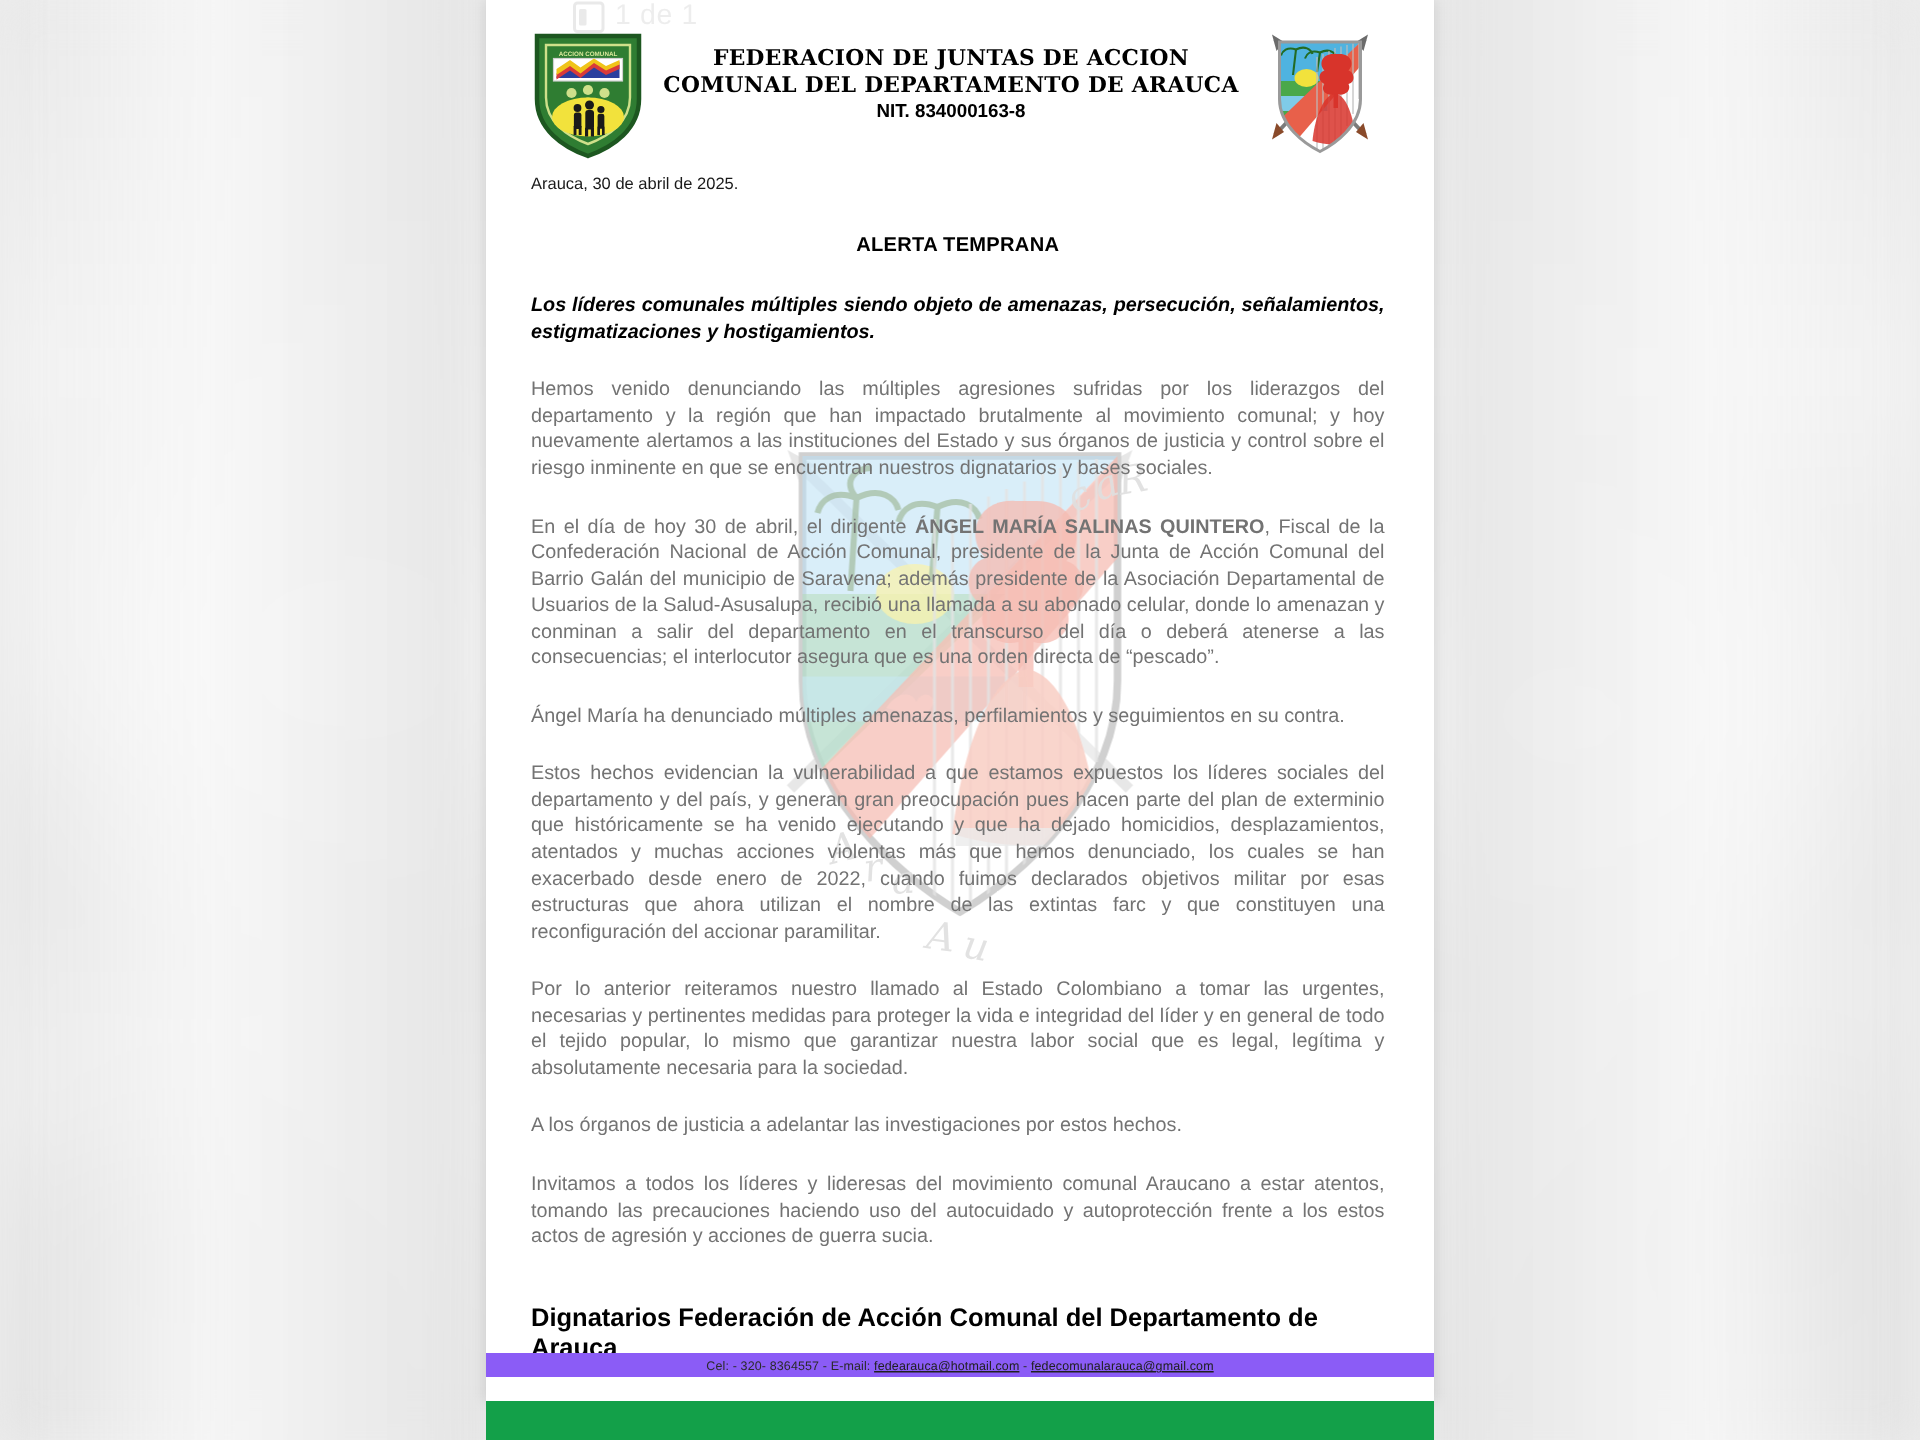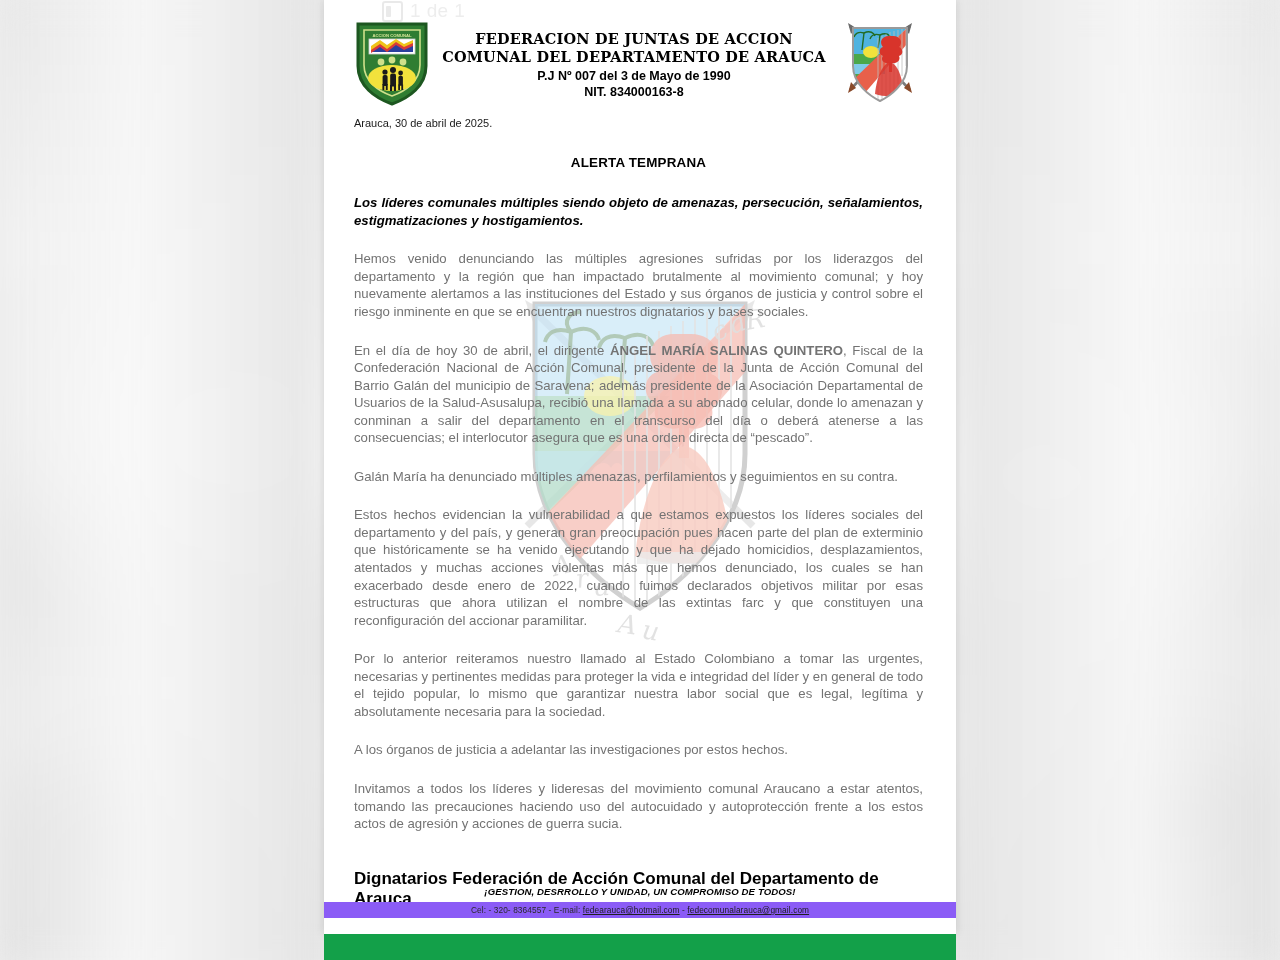--- a/index.html
+++ b/index.html
@@ -283,21 +283,20 @@
             <circle cx="46.6" cy="55" r="2.4"></circle>
               <rect x="44.4" y="57.8" width="4.5" height="10" rx="1.6"></rect>
             <rect x="44.2" y="66.5" width="1.8" height="5.5"></rect>
               <rect x="47.3" y="66.5" width="1.8" height="5.5"></rect>
           </g>
         </svg>
 
         <div id="letterhead-text">
           <div class="lh-line1">FEDERACION DE JUNTAS DE ACCION</div>
           <div class="lh-line2">COMUNAL DEL DEPARTAMENTO DE ARAUCA</div>
-          <div class="lh-line3">P.J Nº 007 del 3 de Mayo de 1990</div>
           <div class="lh-line4">NIT. 834000163-8</div>
         </div>
 
         <svg class="crest" width="84" height="92" viewBox="0 0 84 92" aria-hidden="true">
           <g stroke="#7b7b7b" stroke-width="2.6">
             <line x1="12" y1="8" x2="72" y2="72"></line>
               <line x1="72" y1="8" x2="12" y2="72"></line>
           </g>
           <polygon points="10,5 18,10 13,16" fill="#6b6b6b"></polygon>
           <polygon points="74,5 66,10 71,16" fill="#6b6b6b"></polygon>
@@ -347,31 +346,30 @@
         <div class="place-date">Arauca, 30 de abril de 2025.</div>
 
         <div class="doc-title">ALERTA TEMPRANA</div>
 
         <div class="lede">Los líderes comunales múltiples siendo objeto de amenazas, persecución, señalamientos, estigmatizaciones y hostigamientos.</div>
 
         <p class="para">Hemos venido denunciando las múltiples agresiones sufridas por los liderazgos del departamento y la región que han impactado brutalmente al movimiento comunal; y hoy nuevamente alertamos a las instituciones del Estado y sus órganos de justicia y control sobre el riesgo inminente en que se encuentran nuestros dignatarios y bases sociales.</p>
 
         <p class="para"><span>En el día de hoy 30 de abril, el dirigente </span><span class="nm">ÁNGEL MARÍA SALINAS QUINTERO</span><span>, Fiscal de la Confederación Nacional de Acción Comunal, presidente de la Junta de Acción Comunal del Barrio Galán del municipio de Saravena; además presidente de la Asociación Departamental de Usuarios de la Salud-Asusalupa, recibió una llamada a su abonado celular, donde lo amenazan y conminan a salir del departamento en el transcurso del día o deberá atenerse a las consecuencias; el interlocutor asegura que es una orden directa de “pescado”.</span></p>
 
-        <p class="para">Galán María ha denunciado múltiples amenazas, perfilamientos y seguimientos en su contra.</p>
+        <p class="para">Ángel María ha denunciado múltiples amenazas, perfilamientos y seguimientos en su contra.</p>
         <p class="para">Estos hechos evidencian la vulnerabilidad a que estamos expuestos los líderes sociales del departamento y del país, y generan gran preocupación pues hacen parte del plan de exterminio que históricamente se ha venido ejecutando y que ha dejado homicidios, desplazamientos, atentados y muchas acciones violentas más que hemos denunciado, los cuales se han exacerbado desde enero de 2022, cuando fuimos declarados objetivos militar por esas estructuras que ahora utilizan el nombre de las extintas farc y que constituyen una reconfiguración del accionar paramilitar.</p>
         <p class="para">Por lo anterior reiteramos nuestro llamado al Estado Colombiano a tomar las urgentes, necesarias y pertinentes medidas para proteger la vida e integridad del líder y en general de todo el tejido popular, lo mismo que garantizar nuestra labor social que es legal, legítima y absolutamente necesaria para la sociedad.</p>
         <p class="para">A los órganos de justicia a adelantar las investigaciones por estos hechos.</p>
         <p class="para">Invitamos a todos los líderes y lideresas del movimiento comunal Araucano a estar atentos, tomando las precauciones haciendo uso del autocuidado y autoprotección frente a los estos actos de agresión y acciones de guerra sucia.</p>
 
         <div class="closing">Dignatarios Federación de Acción Comunal del Departamento de Arauca</div>
       </div>
 
       <div id="doc-footer">
-        <div class="slogan">¡GESTION, DESRROLLO Y UNIDAD, UN COMPROMISO DE TODOS!</div>
         <div class="contact-bar" style="background: #8b5cf6;"><span>Cel: - 320- 8364557  - E-mail: </span><a href="#">fedearauca@hotmail.com</a><span> -  </span><a href="#">fedecomunalarauca@gmail.com</a></div>
         <div class="footer-white"></div>
       </div>
 
     </div>
   </div>
 
   <div id="bottom-green-band-wide" style="background: rgb(19, 160, 73);"></div>
   <div id="bottom-green-band" style="background: rgb(19, 160, 73);"></div>
 

